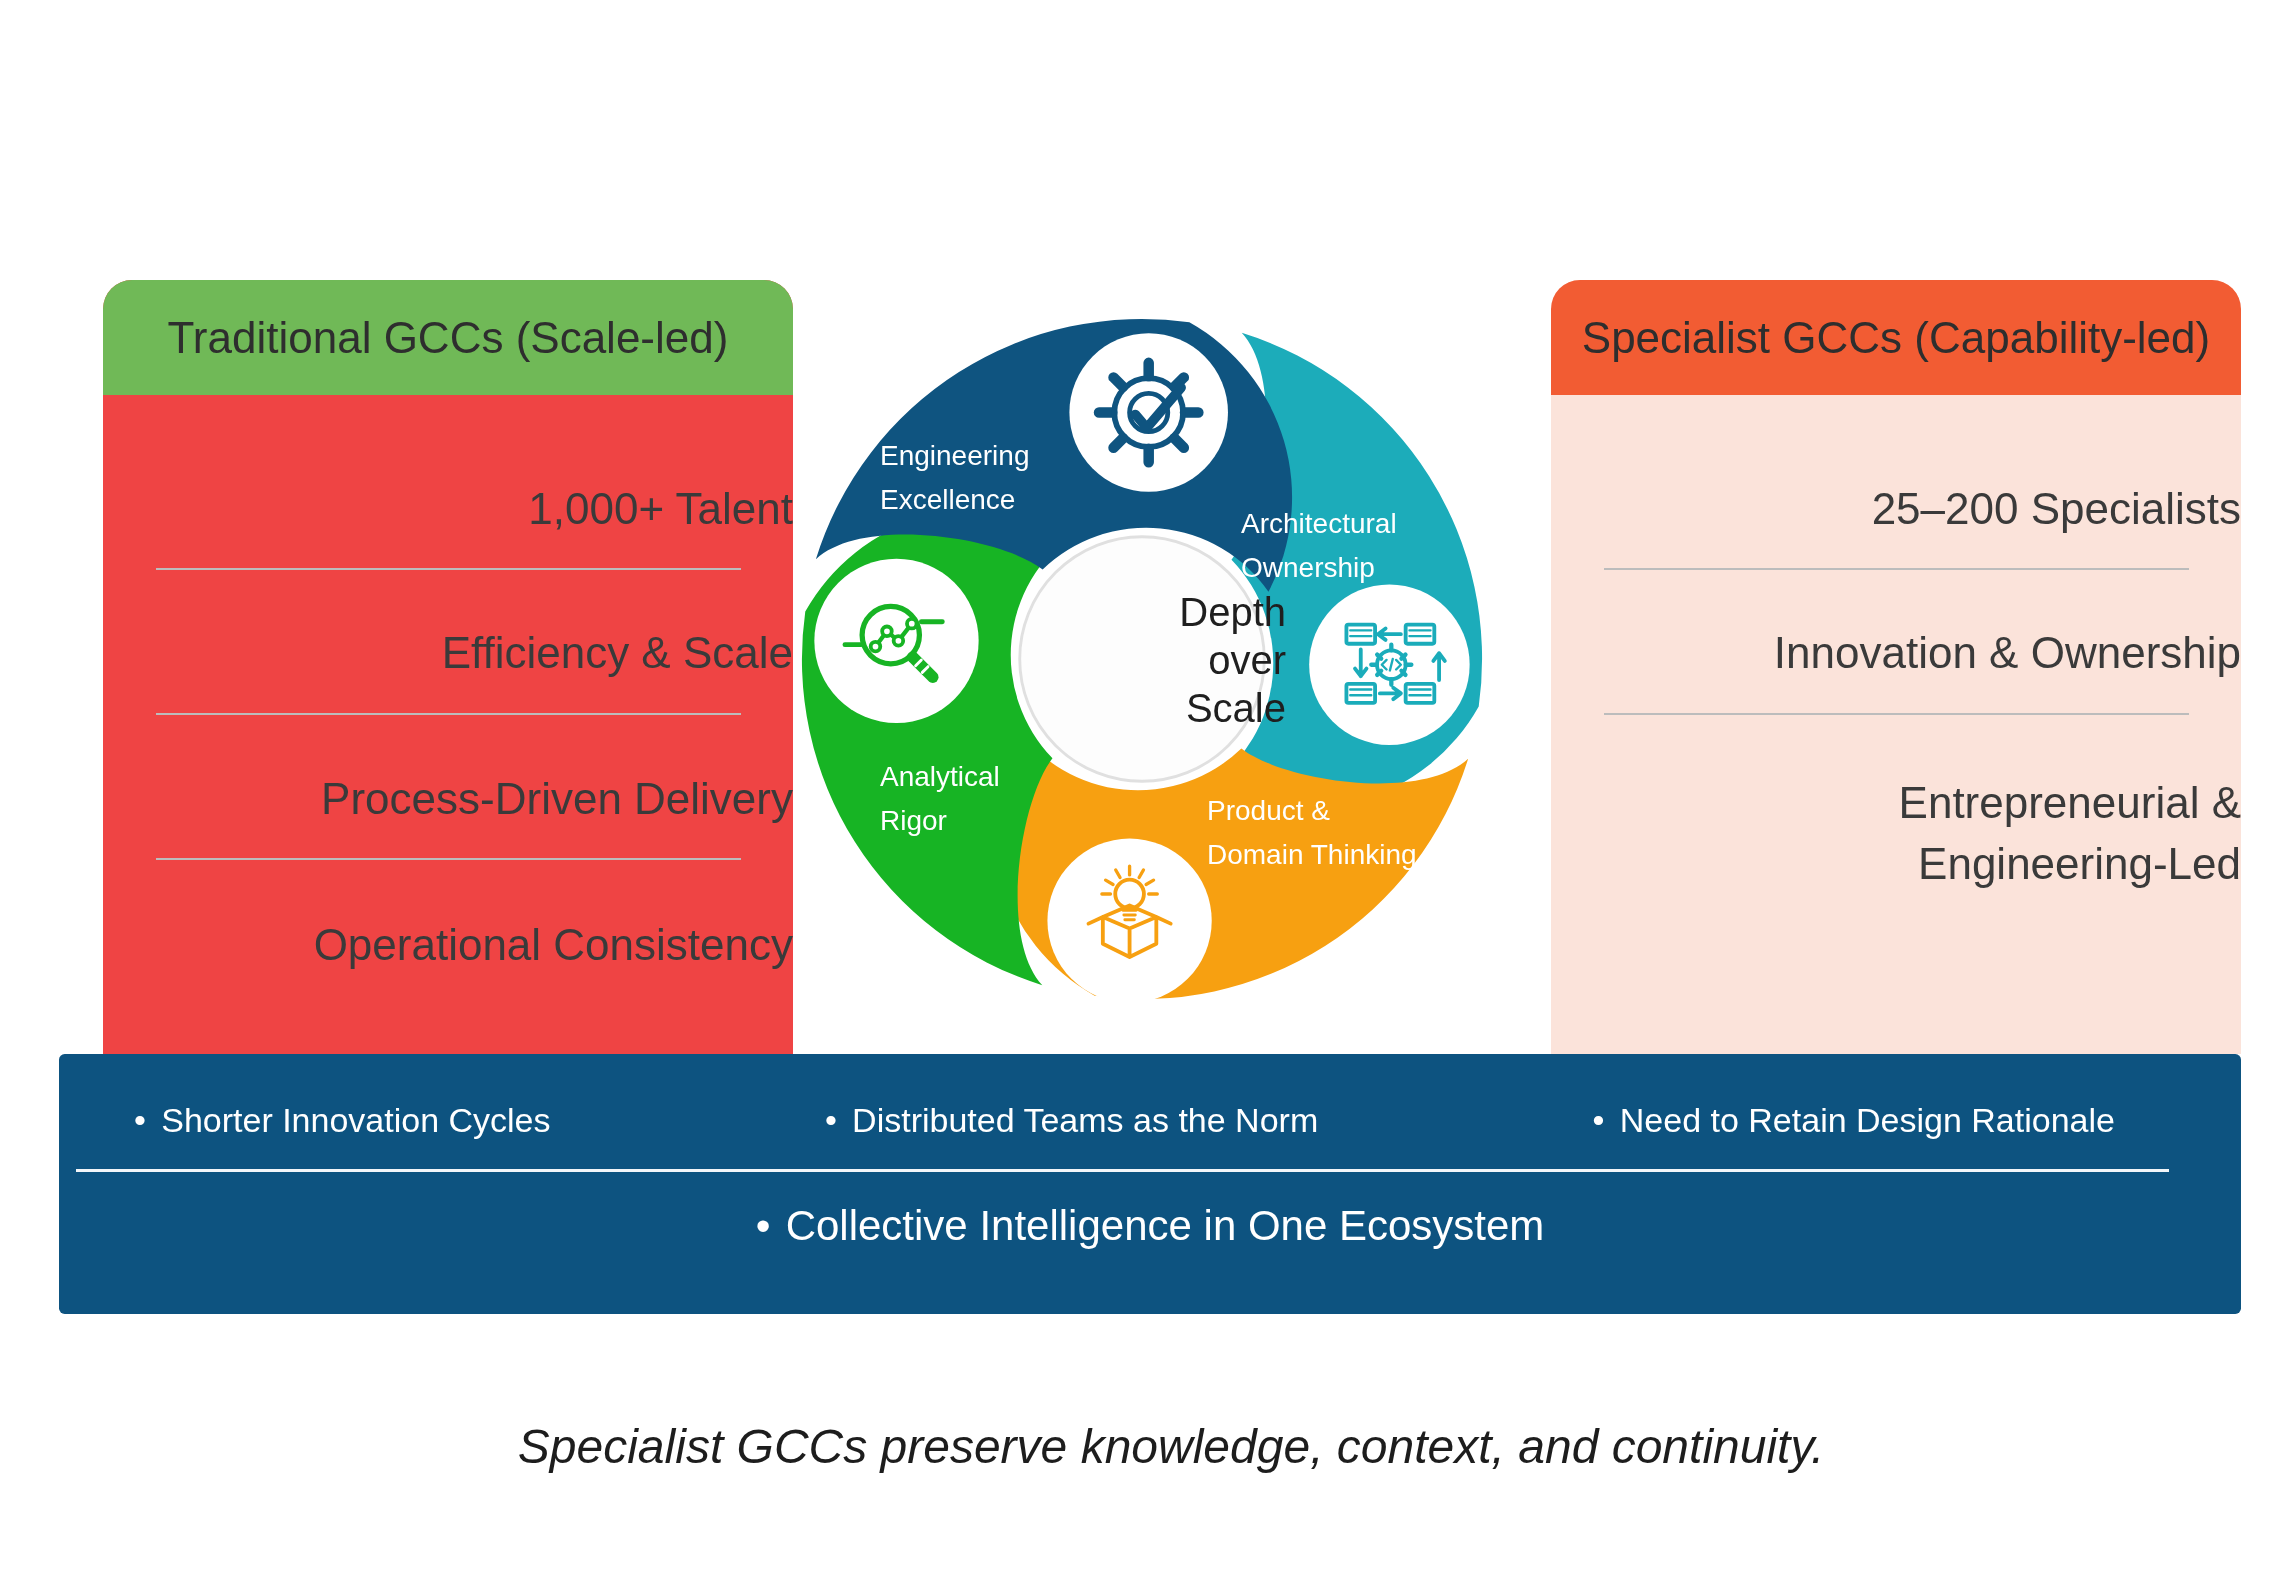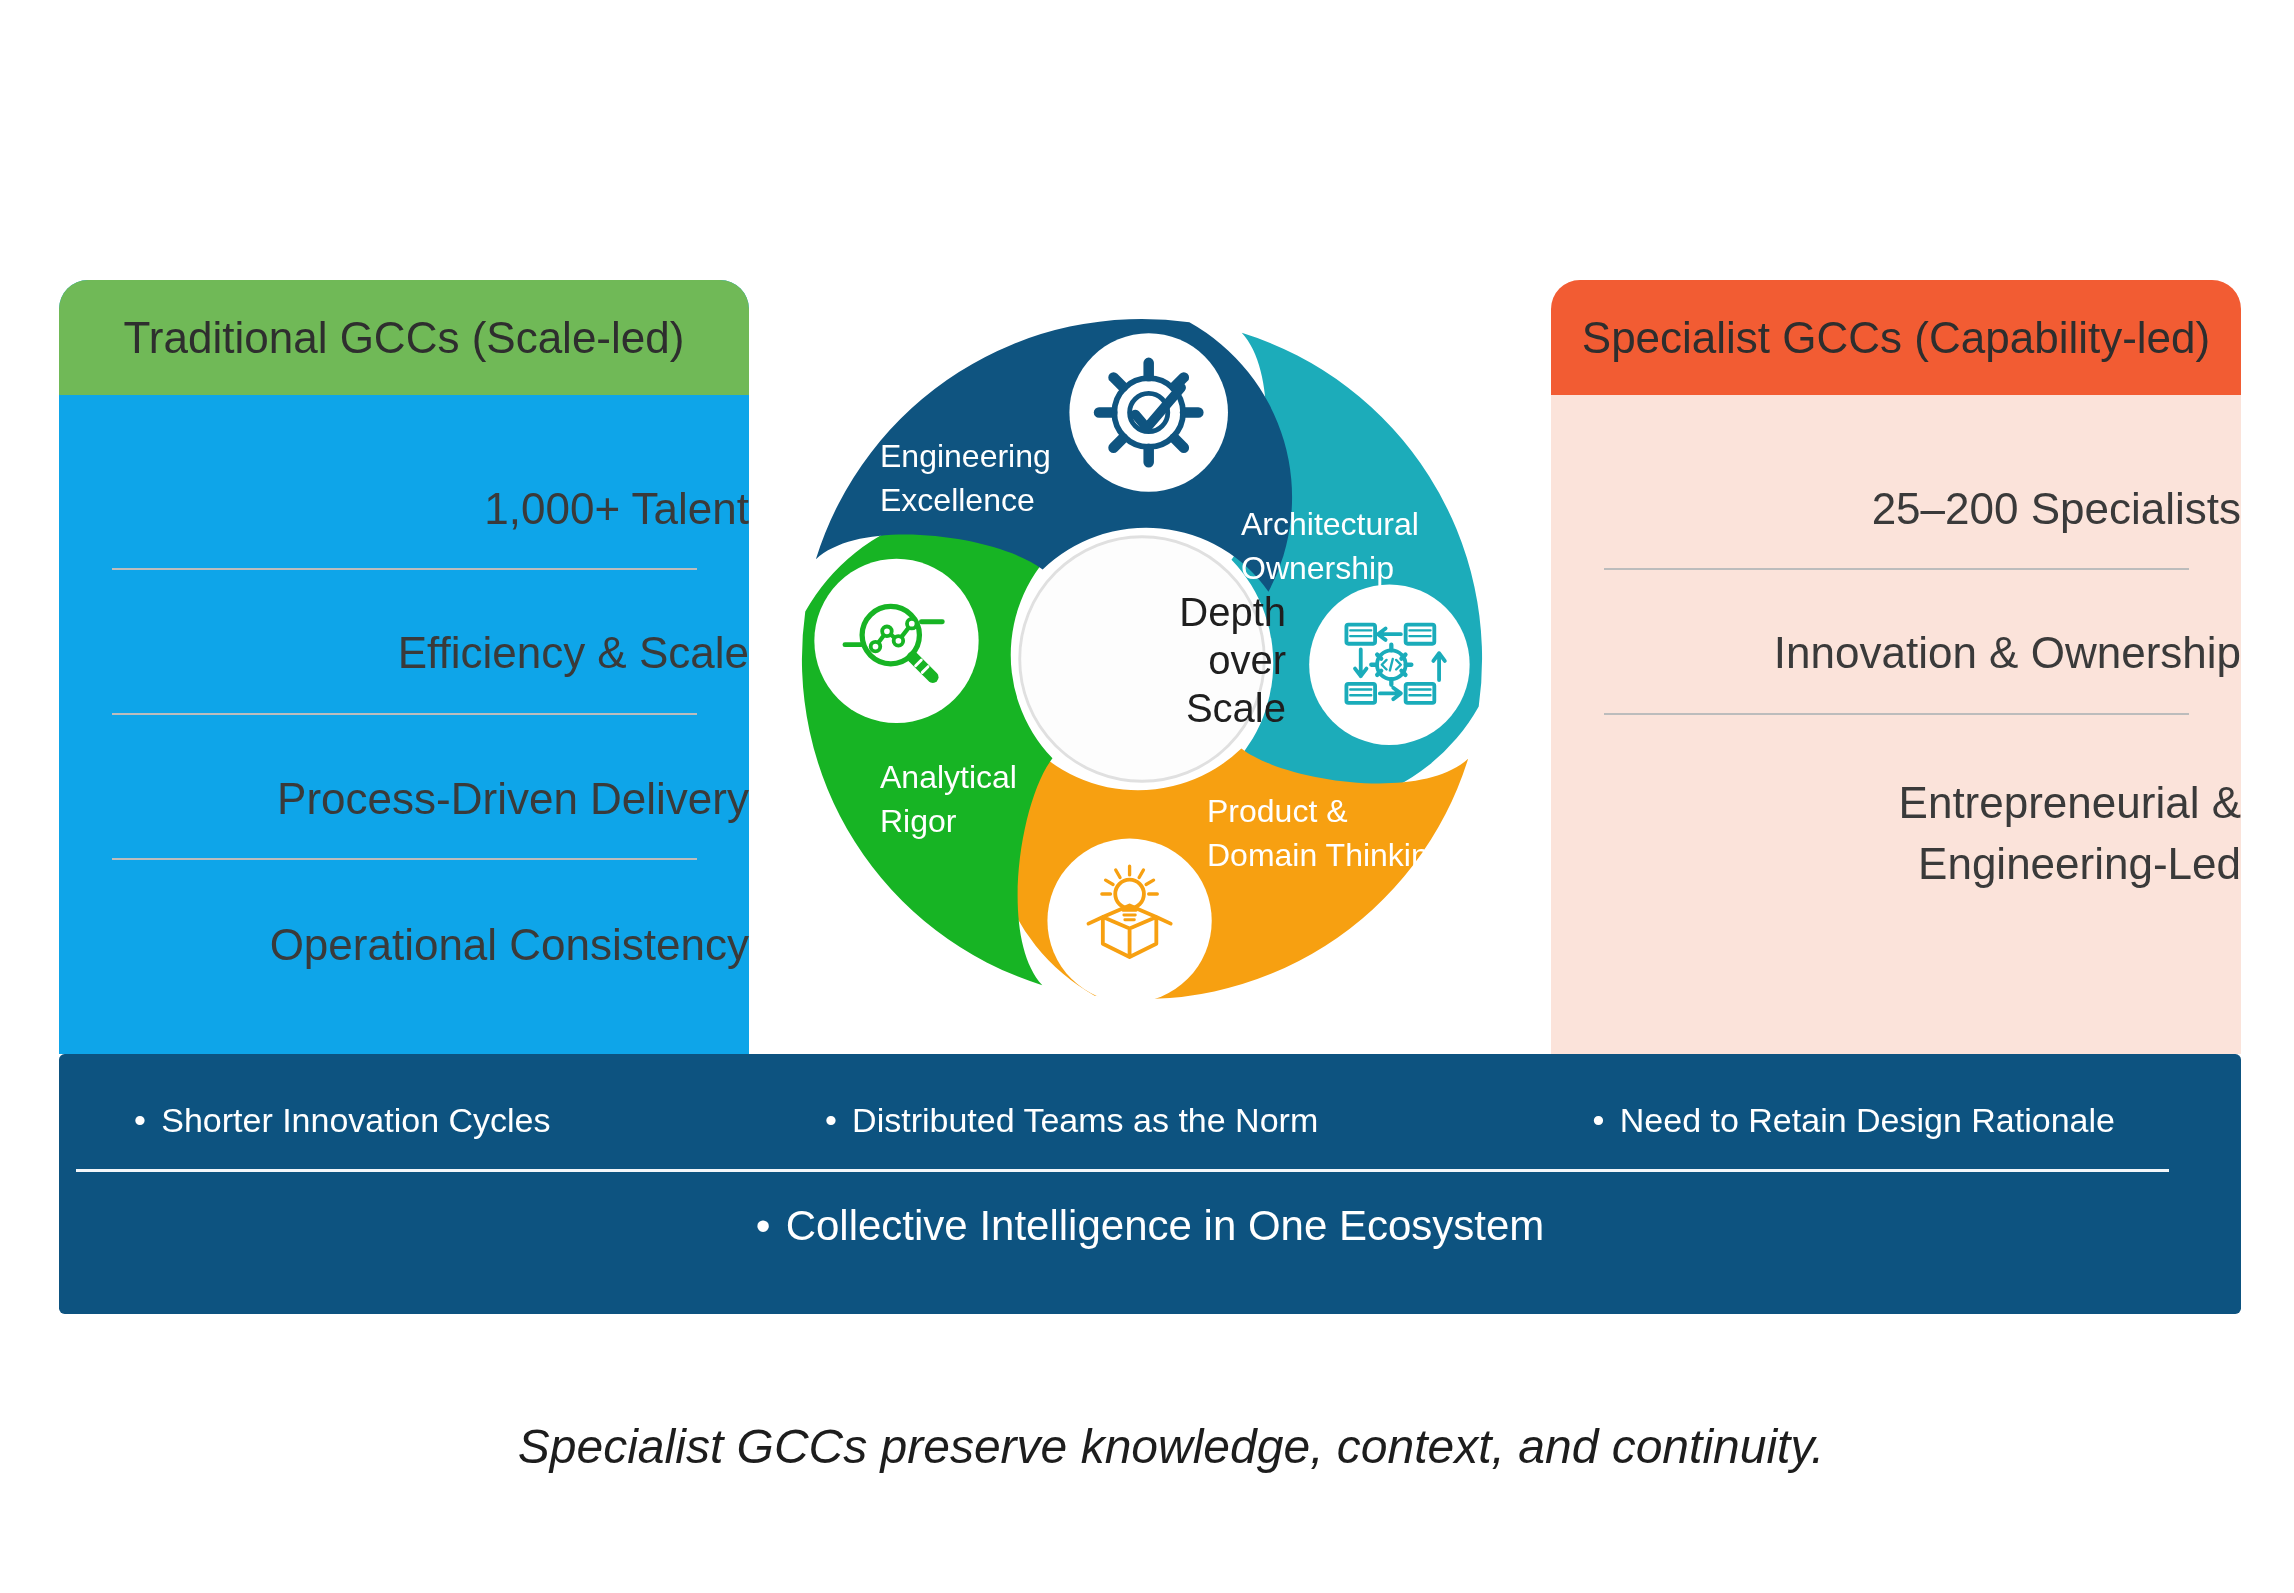--- a/index.html
+++ b/index.html
@@ -17,21 +17,21 @@
   }
   .panel-item{
     position:absolute;left:0;width:100%;text-align:right;font-size:44px;color:#3a3a3a;
     line-height:54px;white-space:pre-line;
   }
   .panel-item.two-line{line-height:61px;}
   .panel-sep{position:absolute;left:53px;width:585px;height:1.9px;background:#bcbcbc;}
   
   .diagram-svg{position:absolute;left:779px;top:296px;width:726px;height:726px;}
   .petal-label{
-    position:absolute;color:#ffffff;font-size:32px;line-height:44px;white-space:pre-line;
+    position:absolute;color:#ffffff;font-size:28px;line-height:44px;white-space:pre-line;
   }
   .center-label{
     position:absolute;left:999px;top:588px;width:287px;text-align:right;color:#1f1f1f;
     font-size:40px;line-height:48px;white-space:pre-line;
   }
   
   .footer-bar{position:absolute;left:59px;top:1054px;width:2182px;height:260px;background:#0d5380;border-radius:5.7px;}
   .footer-row1{
     position:absolute;left:75px;top:39px;width:1981px;display:flex;justify-content:space-between;
     color:#ffffff;font-size:34px;line-height:54px;white-space:nowrap;
@@ -46,21 +46,21 @@
   .caption{
     position:absolute;left:0;top:1418px;width:100%;text-align:center;
     font-size:48px;font-style:italic;color:#1d1d1d;line-height:57px;margin-left:24px;
   }
 </style>
 </head>
 <body>
 
 <div class="stage">
 
-  <div class="panel panel-left" style="background-color: #0ea5e9;">
+  <div class="panel panel-left" style="background-color: #ef4444; margin-left: 44px;">
     <div class="panel-header" style="background-color: rgb(112, 185, 87);">Traditional GCCs (Scale-led)</div>
     <div class="panel-item" style="top:202px;">1,000+ Talent</div>
     <div class="panel-sep" style="top:288px;"></div>
     <div class="panel-item" style="top:346px;">Efficiency &amp; Scale</div>
     <div class="panel-sep" style="top:433px;"></div>
     <div class="panel-item" style="top:492px;">Process-Driven Delivery</div>
     <div class="panel-sep" style="top:578px;"></div>
     <div class="panel-item" style="top:638px;">Operational Consistency</div>
   </div>
 

